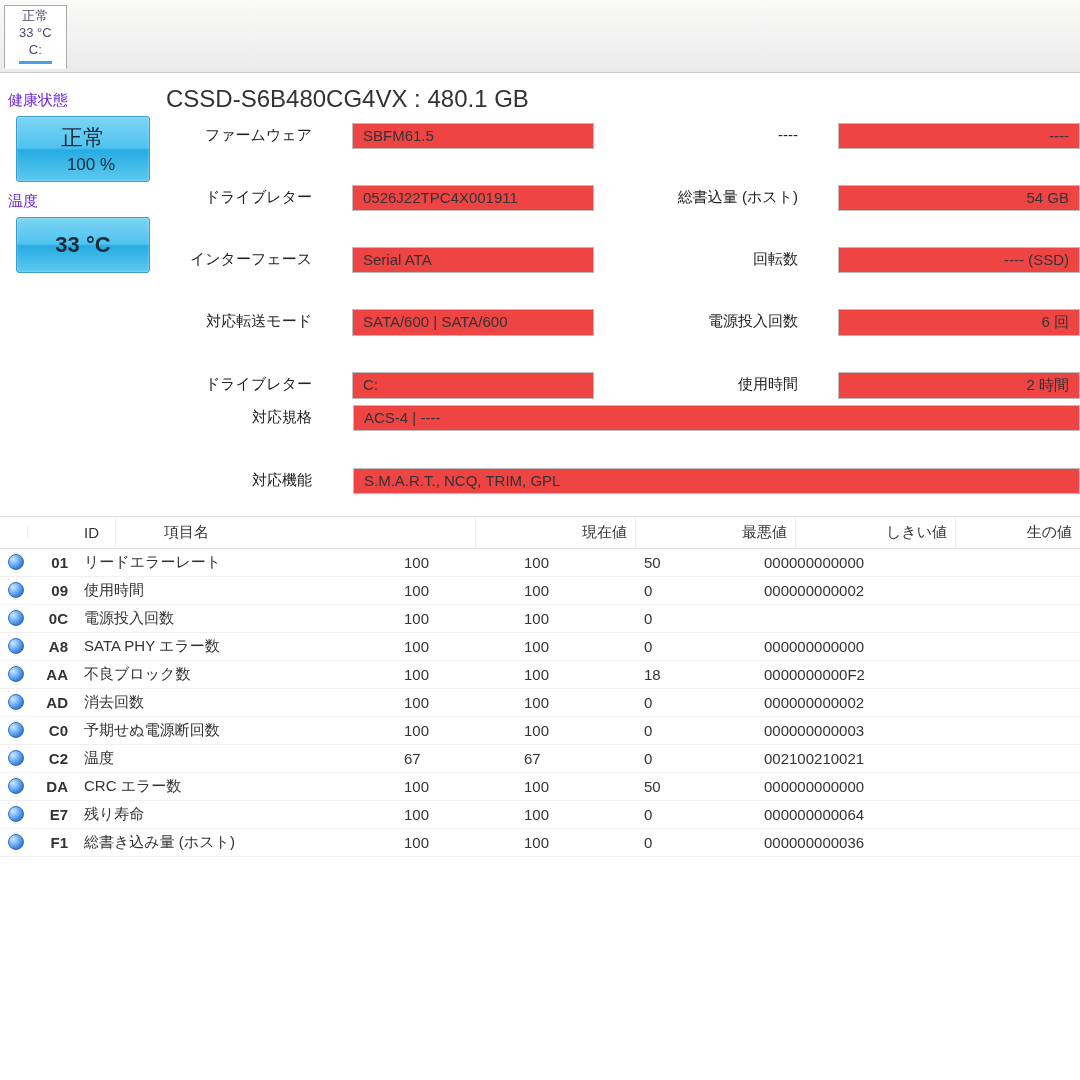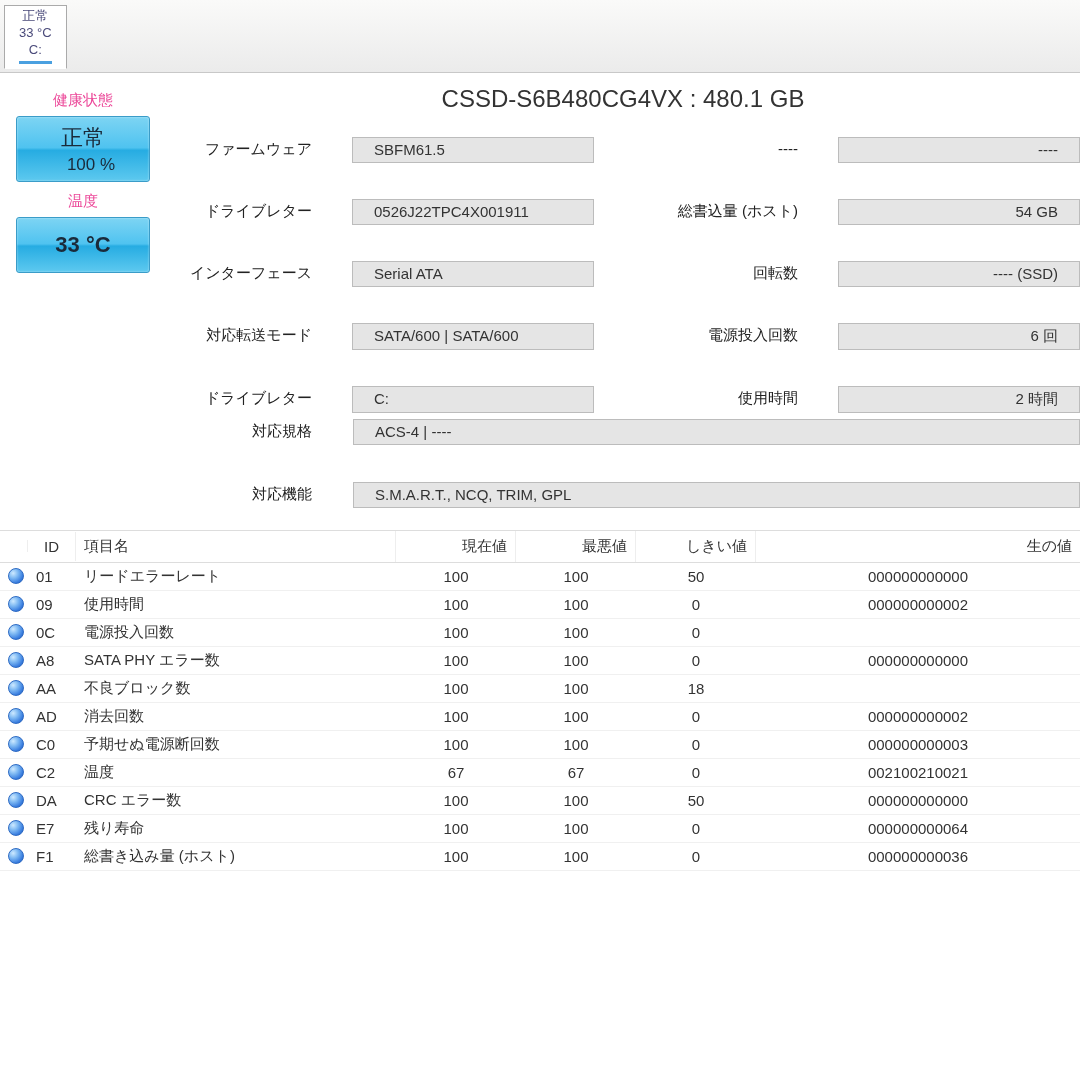--- a/index.html
+++ b/index.html
@@ -3,50 +3,50 @@
 <meta charset="utf-8">
 <style>
 * { margin: 0; padding: 0; box-sizing: border-box; }
 body { font-family: Meiryo, "Yu Gothic", sans-serif; font-size: 14px; background: #fff; color: #333; width: 1080px; height: 1080px; overflow: hidden; }
 .top-bar { background: linear-gradient(to bottom, #fafaf9, #ebebeb); border-bottom: 1px solid #c8c8c8; padding: 4px 0; }
 .disk-tab { display: inline-block; text-align: center; padding: 2px 14px 4px; border: 1px solid #aaa; border-bottom: 1px solid #fff; background: #fff; margin-left: 4px; position: relative; top: 1px; }
 .disk-tab div { font-size: 13px; color: #4a4a7a; line-height: 1.3; }
 .disk-tab-accent { height: 3px; background: #4aa0e0; margin-top: 2px; }
 .main { display: flex; padding: 8px 0 8px 8px; }
 .left-panel { width: 150px; flex-shrink: 0; margin-right: 8px; }
-.section-label { text-align: center; font-size: 15px; margin: 10px 0 6px; color: #ec4899; }
+.section-label { font-size: 15px; margin: 10px 0 6px; color: #6d28d9; }
 .health-badge, .temp-badge {
   display: flex; flex-direction: column; align-items: center; justify-content: center;
   height: 66px; width: 134px; margin: 0 auto;
   background: linear-gradient(to bottom, #7dd4f3 0%, #4fc3f0 48%, #26ace2 52%, #5dc9ef 100%);
   border: 1px solid #3a9cc8; border-radius: 3px; color: #1a2a3a;
   box-shadow: inset 0 0 2px rgba(255,255,255,0.6);
 }
 .health-status { font-size: 22px; font-weight: 500; }
 .health-pct { font-size: 17px; font-weight: 500; margin-top: 2px; margin-left: 16px; }
 .temp-badge { height: 56px; }
 .temp-value { font-size: 22px; font-weight: 600; }
 .right-panel { flex: 1; min-width: 0; }
-.title-row { font-size: 24px; color: #333; text-align: center; margin: 4px 0 24px; }
+.title-row { font-size: 24px; color: #333; text-align: left; margin: 4px 0 10px; }
 .info-grid { display: grid; grid-template-columns: 150px 1fr 172px 1fr; column-gap: 6px; row-gap: 4px; margin-bottom: 6px; padding-right: 0; gap: 36px; }
 .info-grid-wide { display: grid; grid-template-columns: 150px 1fr; column-gap: 6px; row-gap: 4px; margin-bottom: 6px; gap: 37px; }
 .info-label { text-align: right; font-size: 15px; padding: 3px 4px 0 0; color: #222; }
-.info-value { border: 1px solid #bcbcbc; padding: 3px 21px; font-size: 15px; color: #333; background: #e5e5e5; min-height: 26px; }
+.info-value { border: 1px solid #bcbcbc; padding: 3px 10px; font-size: 15px; color: #333; background: #ef4444; min-height: 26px; }
 .info-value.right { text-align: right; }
 .smart-table { margin-top: 8px; border-top: 1px solid #ddd; }
 .smart-header, .smart-row { display: grid; grid-template-columns: 28px 48px 320px 120px 120px 120px 1fr; align-items: center; }
-.smart-header { border-bottom: 1px solid #ddd; }
+.smart-header { border-bottom: 1px solid #ddd; gap: 40px; }
 .smart-header > div { padding: 6px 8px; font-size: 15px; color: #333; border-right: 1px solid #eee; }
 .smart-header > div:last-child { border-right: none; }
 .smart-header .hdr-r { text-align: right; }
 .smart-header .hdr-c { text-align: center; }
 .smart-row { border-bottom: 1px solid #f0f0f0; }
 .smart-row > div { padding: 4px 8px; font-size: 15px; color: #333; white-space: nowrap; overflow: hidden; }
-.smart-row .cell-r { text-align: center; }
-.smart-row .cell-c { text-align: left; }
+.smart-row .cell-r { text-align: left; }
+.smart-row .cell-c { text-align: right; font-weight: bold; }
 .status-dot {
   width: 16px; height: 16px; border-radius: 50%; margin: 0 auto;
   background: radial-gradient(circle at 30% 30%, #cde9ff 0%, #7eb9f3 35%, #3b7fe0 70%, #1c4fa8 100%);
   border: 1px solid #2e6bc4;
 }
 </style>
 </head>
 <body>
 
 <div class="top-bar">
@@ -166,20 +166,21 @@
       </div>
       <div class="smart-row">
         <div class="cell-c">
           <div class="status-dot"></div>
         </div>
         <div class="cell-c">AA</div>
         <div>不良ブロック数</div>
         <div class="cell-r">100</div>
         <div class="cell-r">100</div>
         <div class="cell-r">18</div>
+        <div class="cell-r">0000000000F2</div>
       </div>
       <div class="smart-row">
         <div class="cell-c">
           <div class="status-dot"></div>
         </div>
         <div class="cell-c">AD</div>
         <div>消去回数</div>
         <div class="cell-r">100</div>
         <div class="cell-r">100</div>
         <div class="cell-r">0</div>

